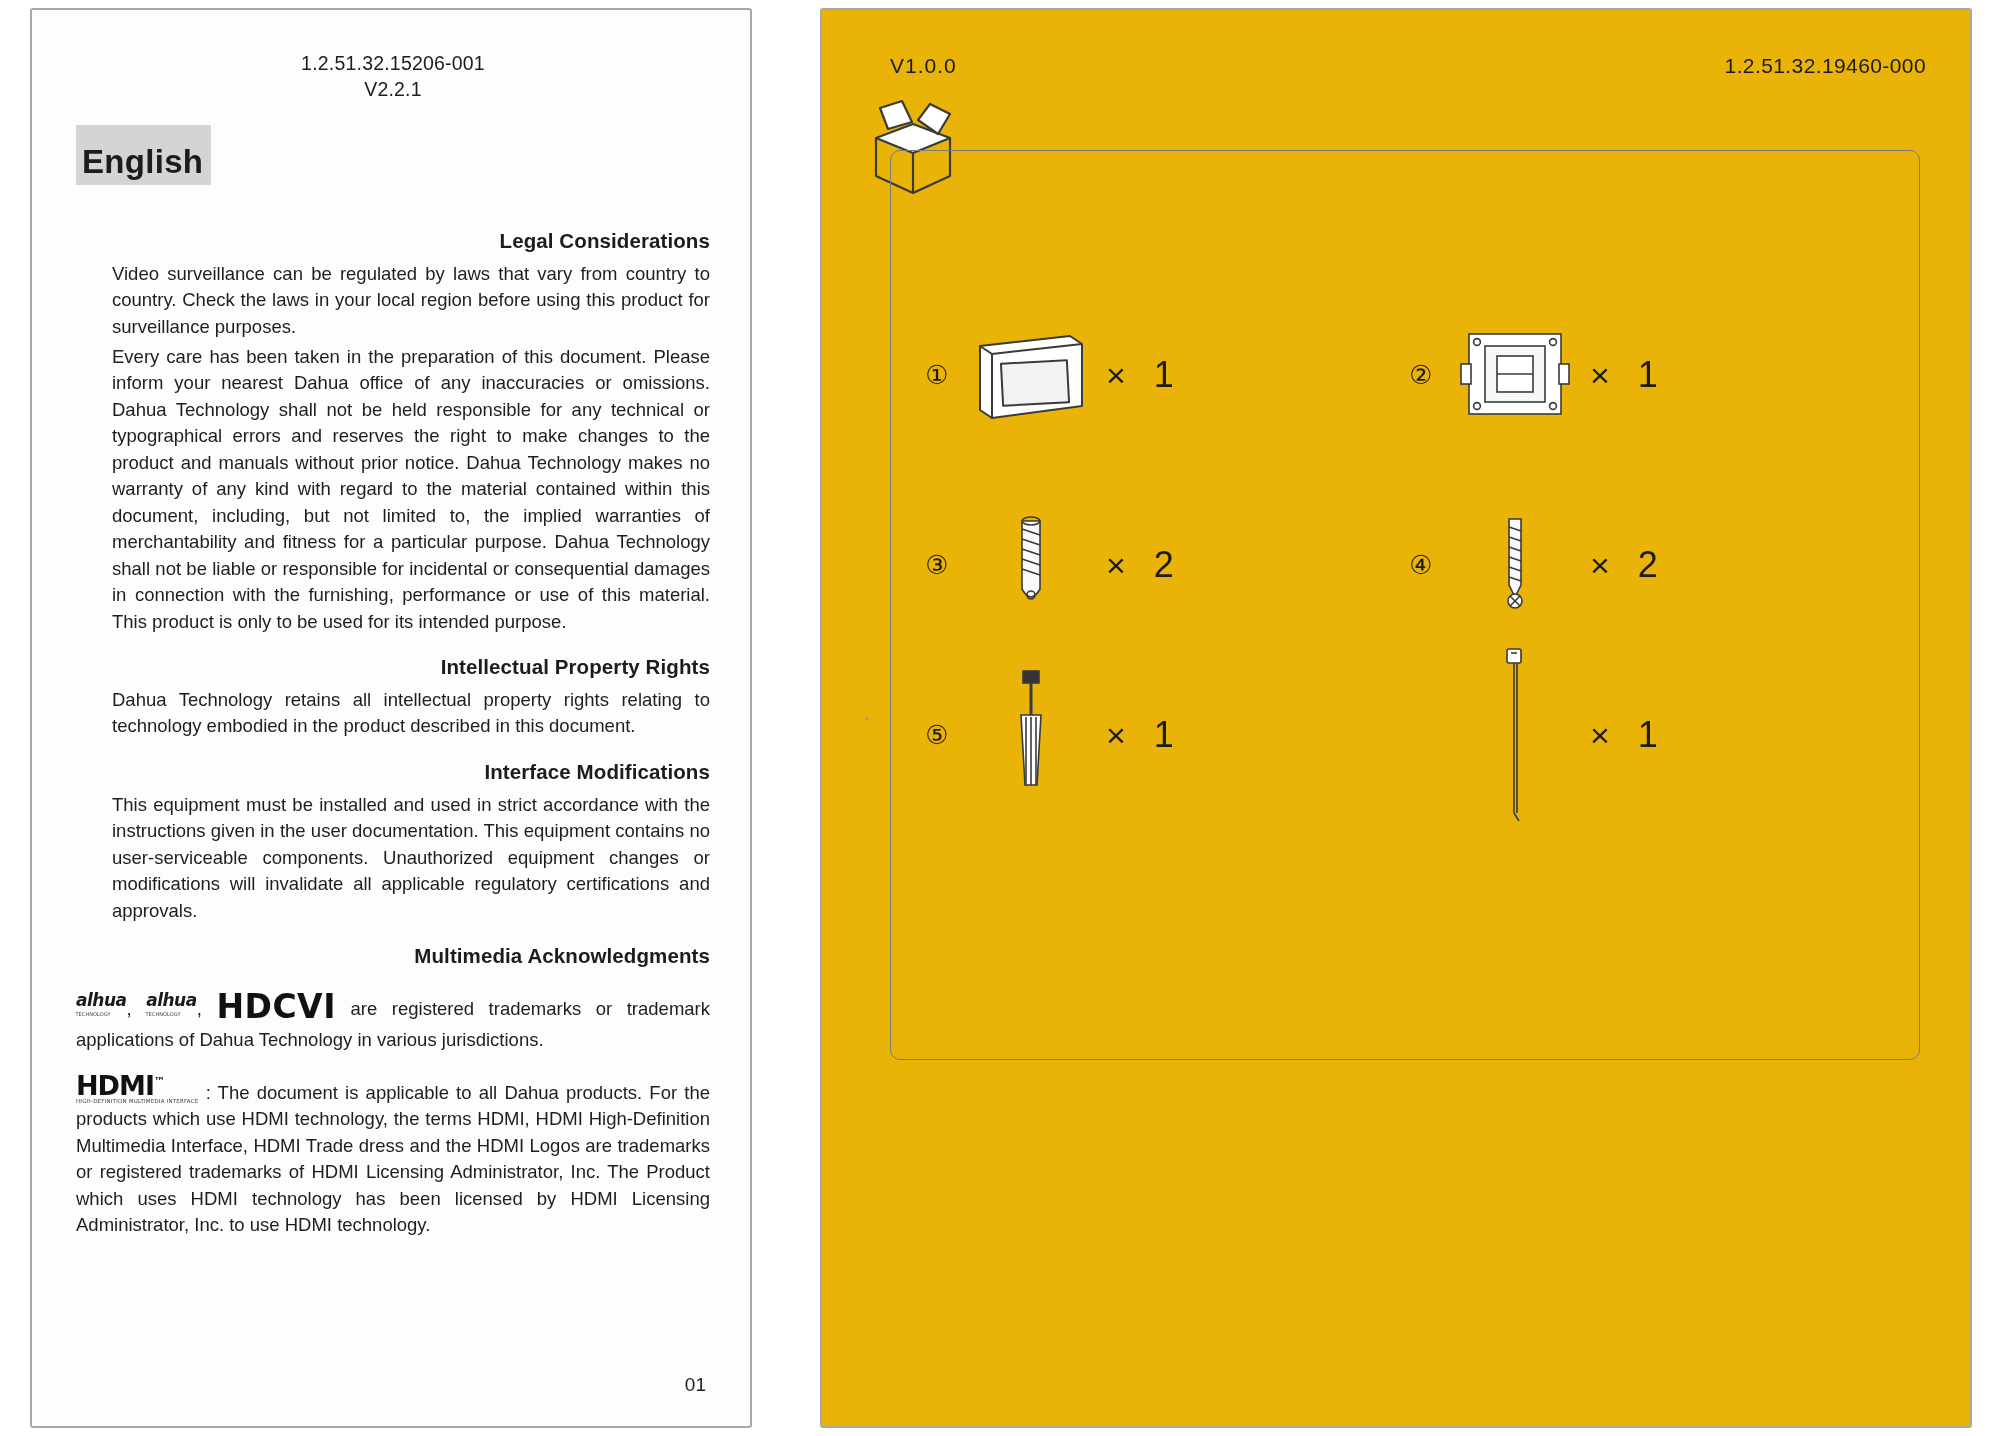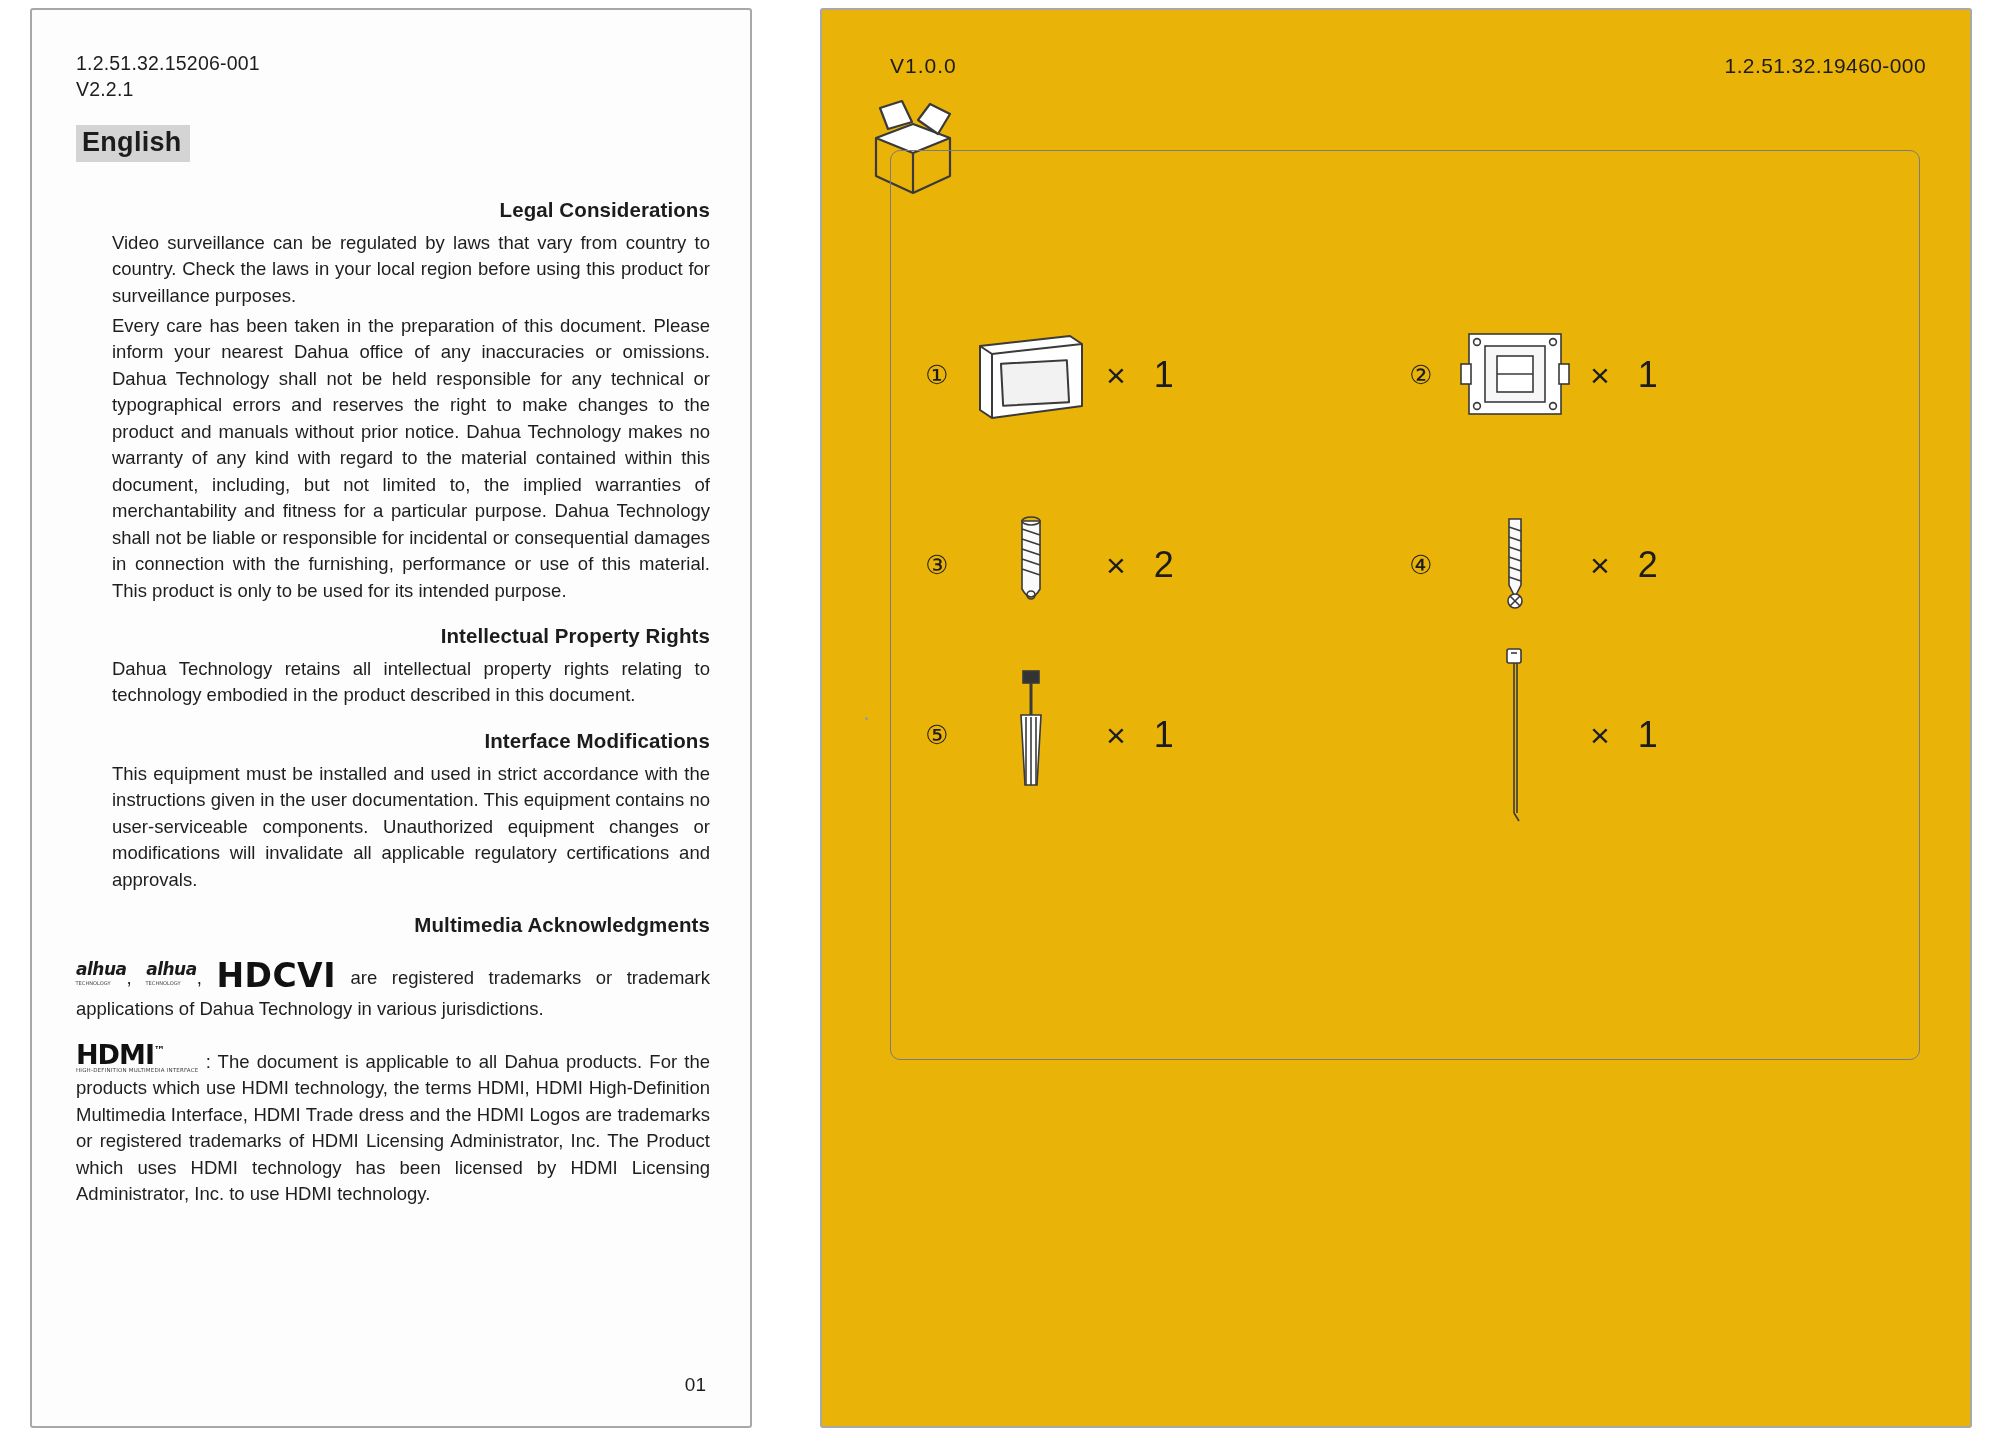--- a/index.html
+++ b/index.html
@@ -35,35 +35,35 @@
 
   .left-inner {
     position: absolute;
     left: 44px;
     top: 40px;
     width: 634px;
     color: #1c1c1c;
   }
 
   .doc-codes {
-    text-align: left;
+    text-align: center;
     font-size: 19.5px;
     line-height: 1.35;
     color: #1d1d1d;
     letter-spacing: 0.2px;
   }
 
   .lang-title {
     display: inline-block;
-    font-size: 27px;
+    font-size: 33px;
     font-weight: bold;
     background: #d4d4d4;
-    padding: 2px 8px 4px 6px;
+    padding: 18px 8px 4px 6px;
     margin-top: 22px;
-    margin-bottom: 16px;
+    margin-bottom: 24px;
     letter-spacing: 0.3px;
   }
 
   h1.section-title {
     font-size: 25px;
     font-weight: bold;
     margin: 24px 0 16px 0;
     letter-spacing: 0.1px;
   }
 

